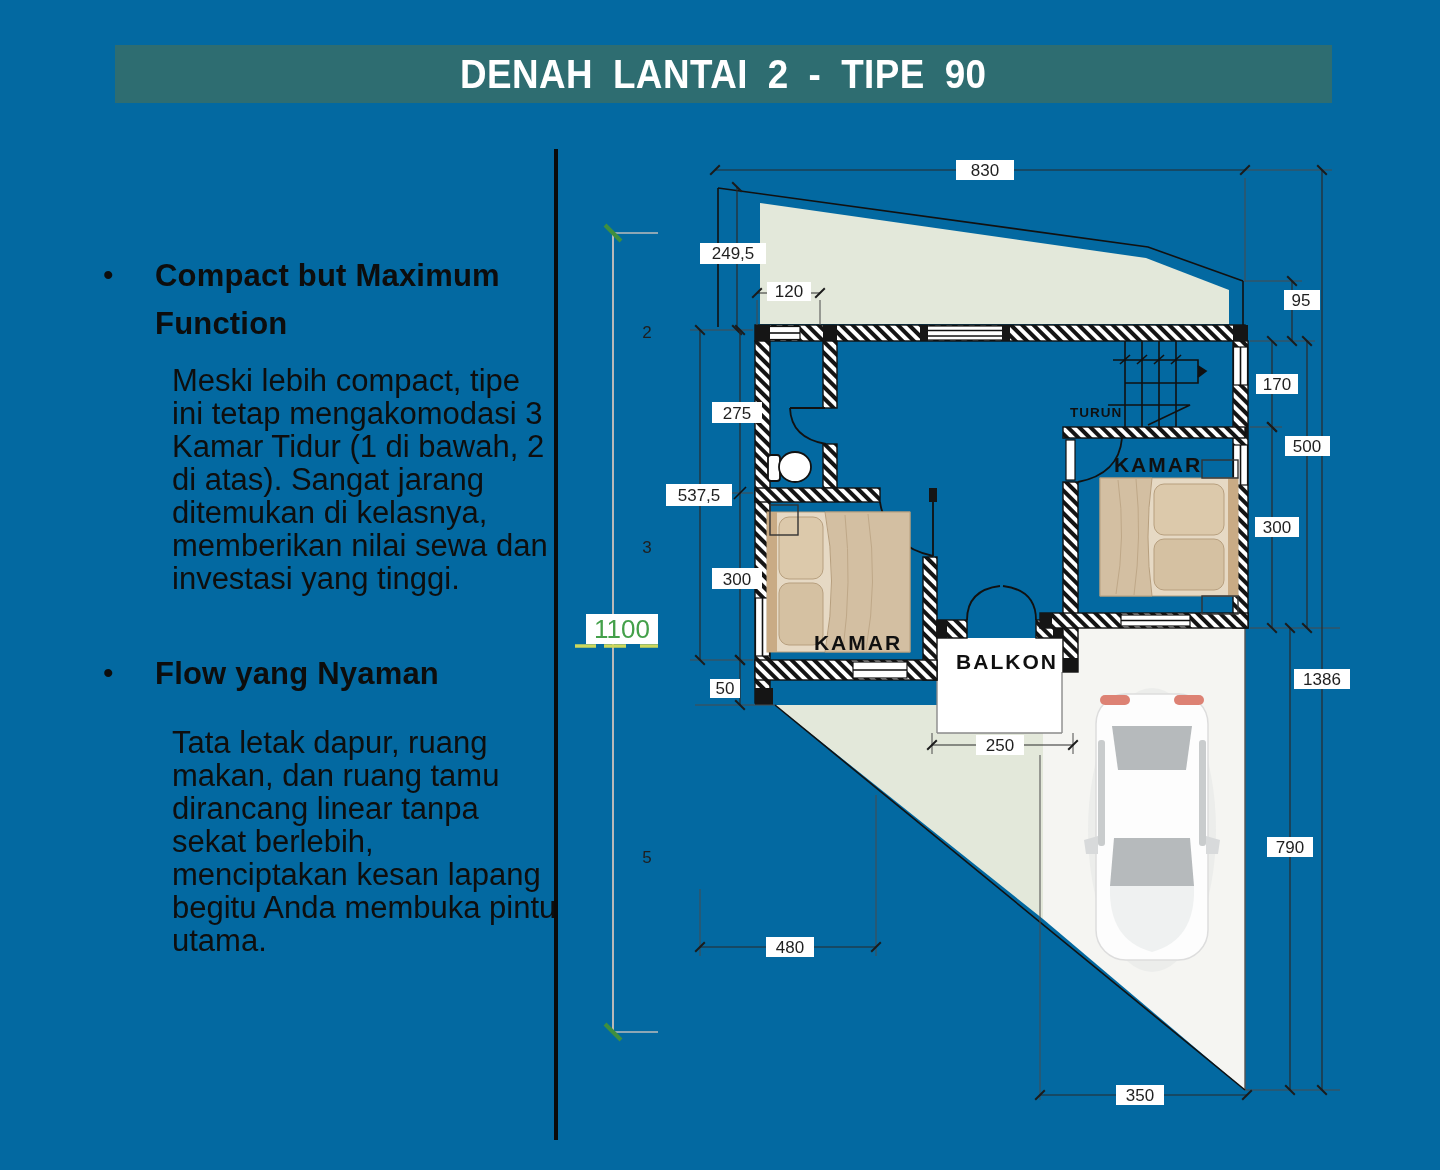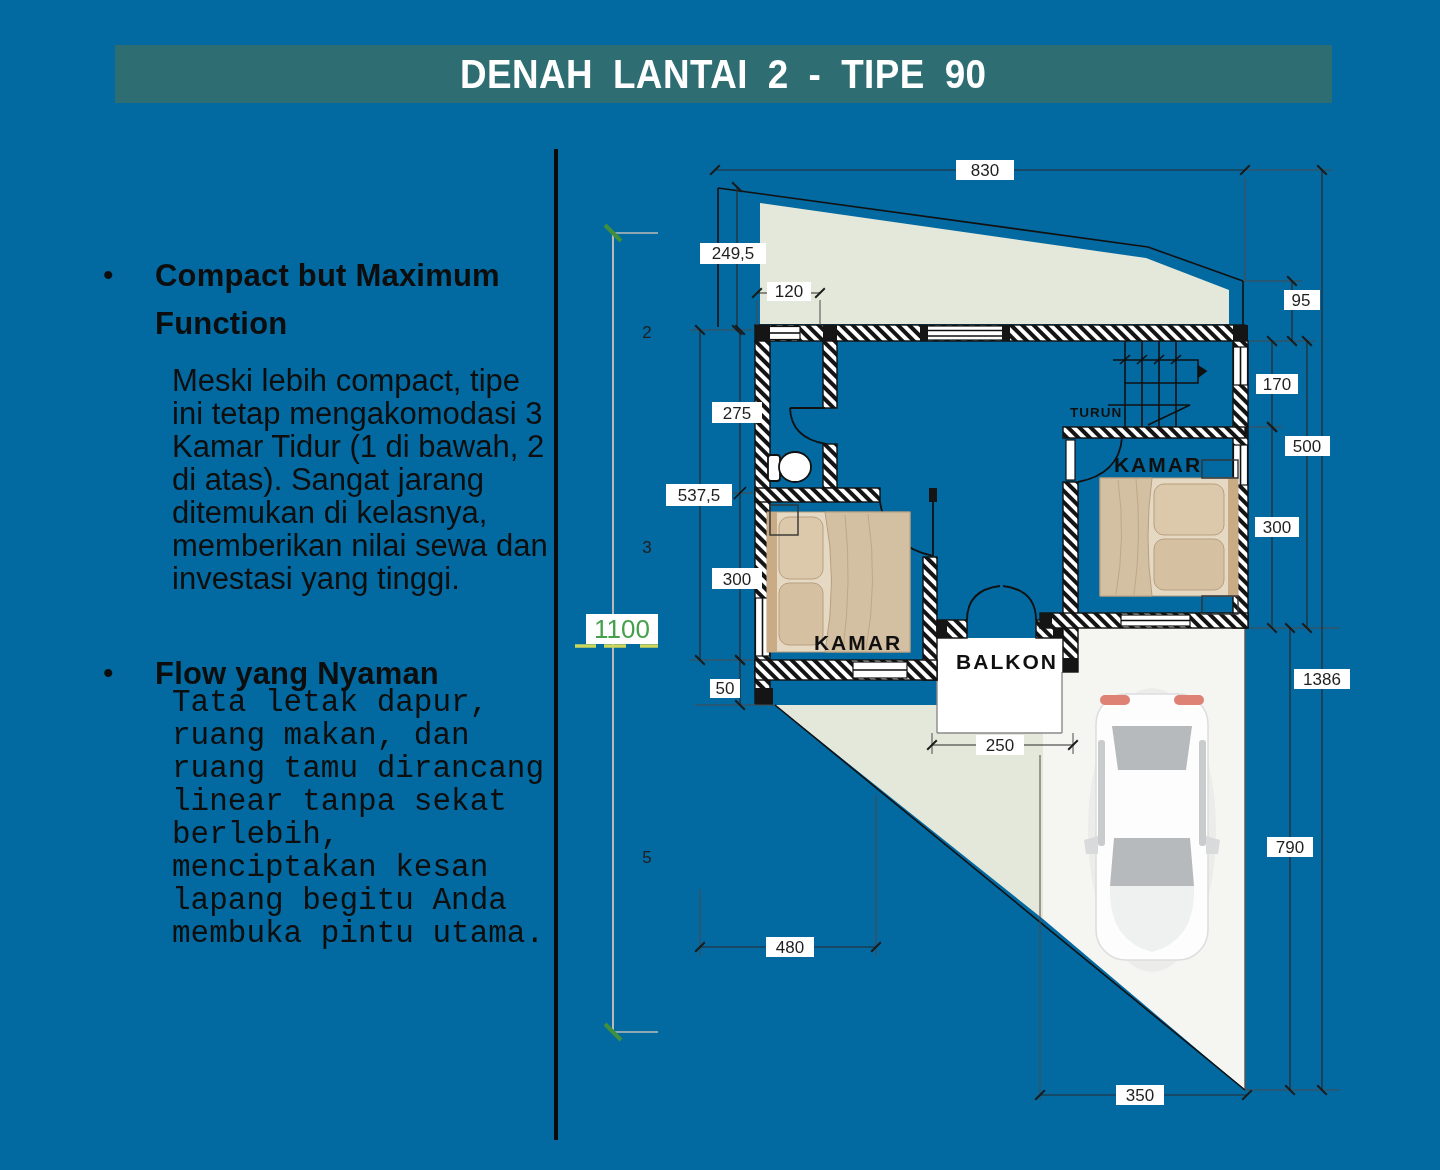--- a/index.html
+++ b/index.html
@@ -9,21 +9,21 @@
   .banner{position:absolute;left:115px;top:45px;width:1217px;height:58px;background:#2e6d71;
     display:flex;align-items:center;justify-content:center;}
   .banner span{color:#fff;font-weight:bold;font-size:40px;letter-spacing:.5px;word-spacing:10px;
     transform:scaleX(.92);white-space:nowrap;}
   
   .bullet-block{position:absolute;left:103px;width:450px;display:flex;}
   .bullet-dot{font-size:30px;line-height:46px;color:#0d0d0d;width:32px;flex:0 0 32px;}
   .heading{font-size:31px;line-height:48px;font-weight:bold;color:#0d0d0d;letter-spacing:.2px;margin-left:20px;}
   .para{position:absolute;left:135px;width:385px;font-size:31px;line-height:33px;color:#0e0e0e;margin-left:37px;}
   #blk1{top:252px;} #p1{top:364px;}
-  #blk2{top:650px;} #p2{top:686px;font-family:Liberation Mono, monospace;}
+  #blk2{top:650px;} #p2{top:726px;}
   
   .divider{position:absolute;left:554px;top:149px;width:4px;height:991px;background:#0a0a0a;}
   
   .plansvg{position:absolute;left:0;top:0;}
   text{font-family:"Liberation Sans",sans-serif;}
   .dimtxt{font-size:17px;fill:#1f1f1f;}
   .dim{stroke:#2b2b2b;stroke-width:1.2;fill:none;marker-start:url(#tick);marker-end:url(#tick);}
   .sdim{stroke:#b9b9b9;stroke-width:2;fill:none;marker-start:url(#gtick);marker-end:url(#gtick);}
   .ext{stroke:#4a4a4a;stroke-width:1;fill:none;}
   .gext{stroke:#bcbcbc;stroke-width:1.6;fill:none;}

